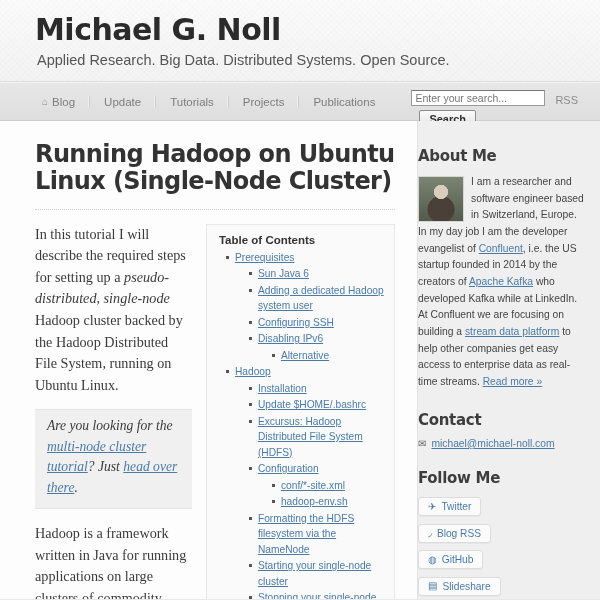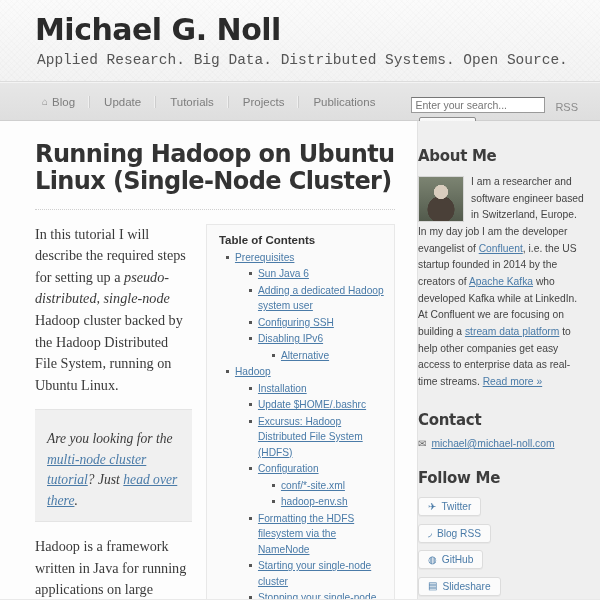--- a/index.html
+++ b/index.html
@@ -31,21 +31,21 @@
   #site-title {
     font-family: "DejaVu Sans", sans-serif;
     font-weight: bold;
     font-size: 30px;
     letter-spacing: -0.5px;
     color: #2b2b2b;
     line-height: 1.05;
     margin: 0;
   }
   #site-tagline {
-    font-family: Liberation Mono, monospace;
+    font-family: Liberation Sans, sans-serif;
     font-size: 14.5px;
     color: #555;
     margin: 6px 0 0 2px;
   }
 
   
   #navbar {
     position: relative;
     height: 39px;
     background: linear-gradient(#e7e7e7, #dedede);
@@ -70,21 +70,21 @@
     text-decoration: none;
     white-space: nowrap;
     cursor: pointer;
   }
   .nav-item + .nav-item { border-left: 1px solid #cdcdcd; box-shadow: -1px 0 0 #f0f0f0; }
   .home-glyph { font-size: 10px; color: #8a8a8a; line-height: 1; }
 
   
   #searchbox {
     position: absolute;
-    right: 22px; top: 15px;
+    right: 22px; top: 8px;
     display: flex;
     align-items: flex-start;
     gap: 10px;
   }
   #search-group { display: flex; flex-direction: column; align-items: flex-start; }
   #search-input {
     width: 134px; height: 16px;
     border: 1px solid #9a9a9a;
     border-top-color: #777;
     background: #fff;
@@ -179,21 +179,21 @@
   .prose em { font-style: italic; }
   .prose a, .toc a, .side a {
     color: #4a7ba8;
     text-decoration: underline;
   }
 
   #callout {
     background: #f0f0f0;
     border-top: 1px solid #e4e4e4;
     border-bottom: 1px solid #e4e4e4;
-    padding: 19px 12px 10px 12px;
+    padding: 6px 12px 10px 12px;
     margin: 0 0 14px 0;
     font-family: "Liberation Serif", serif;
     font-style: italic;
     font-size: 13.6px;
     line-height: 1.5;
     color: #3a3a3a;
   }
   #callout a { color: #4a7ba8; text-decoration: underline; font-style: italic; }
 
   

